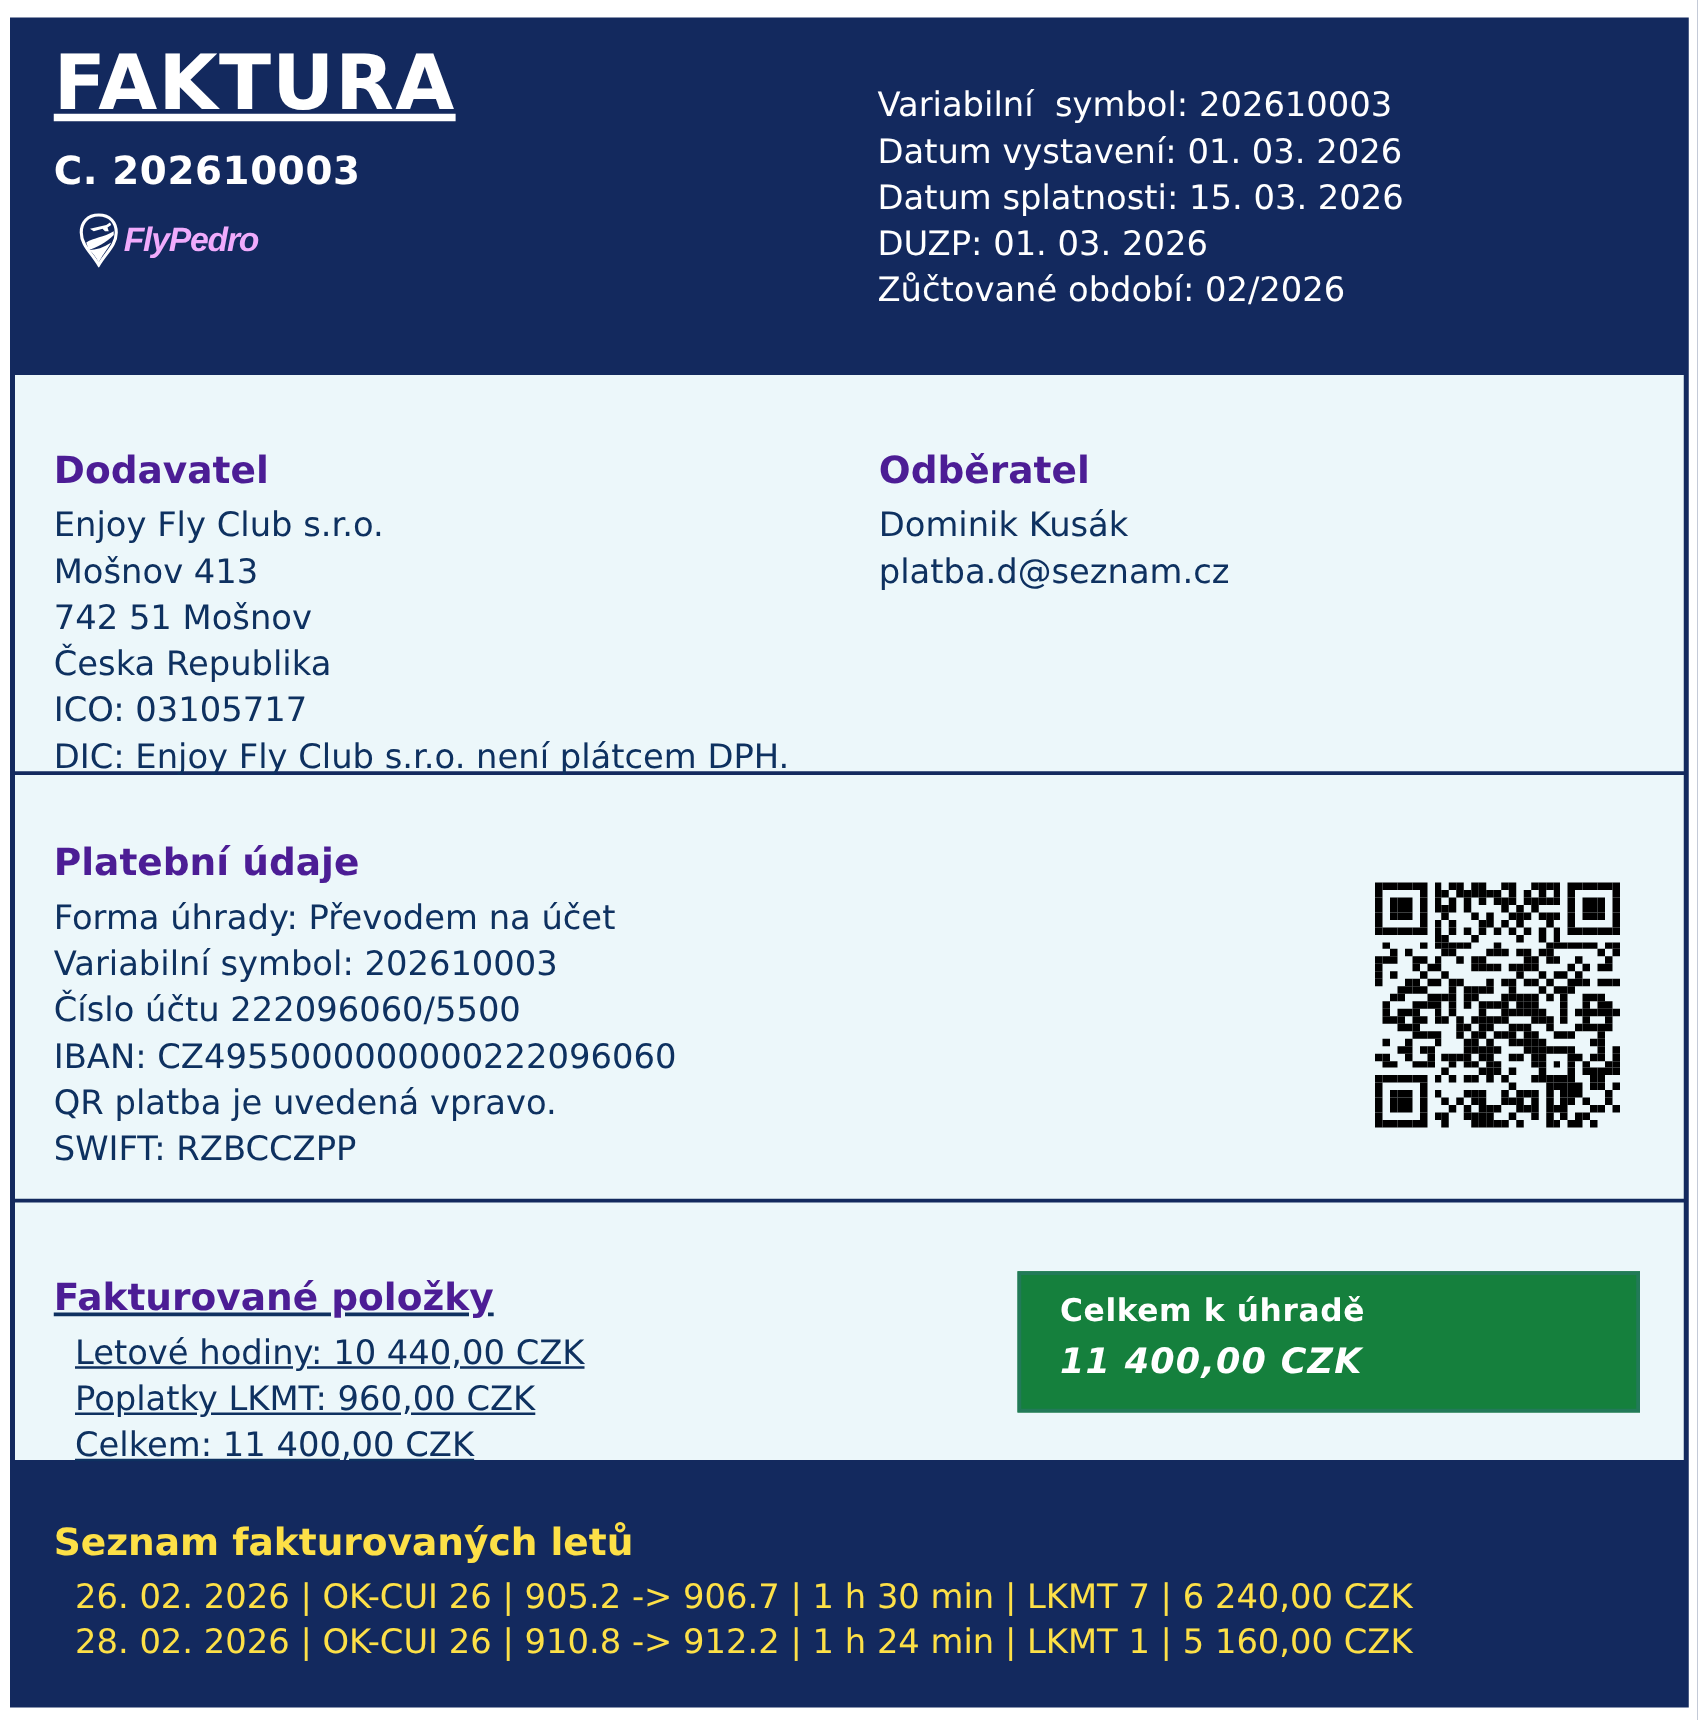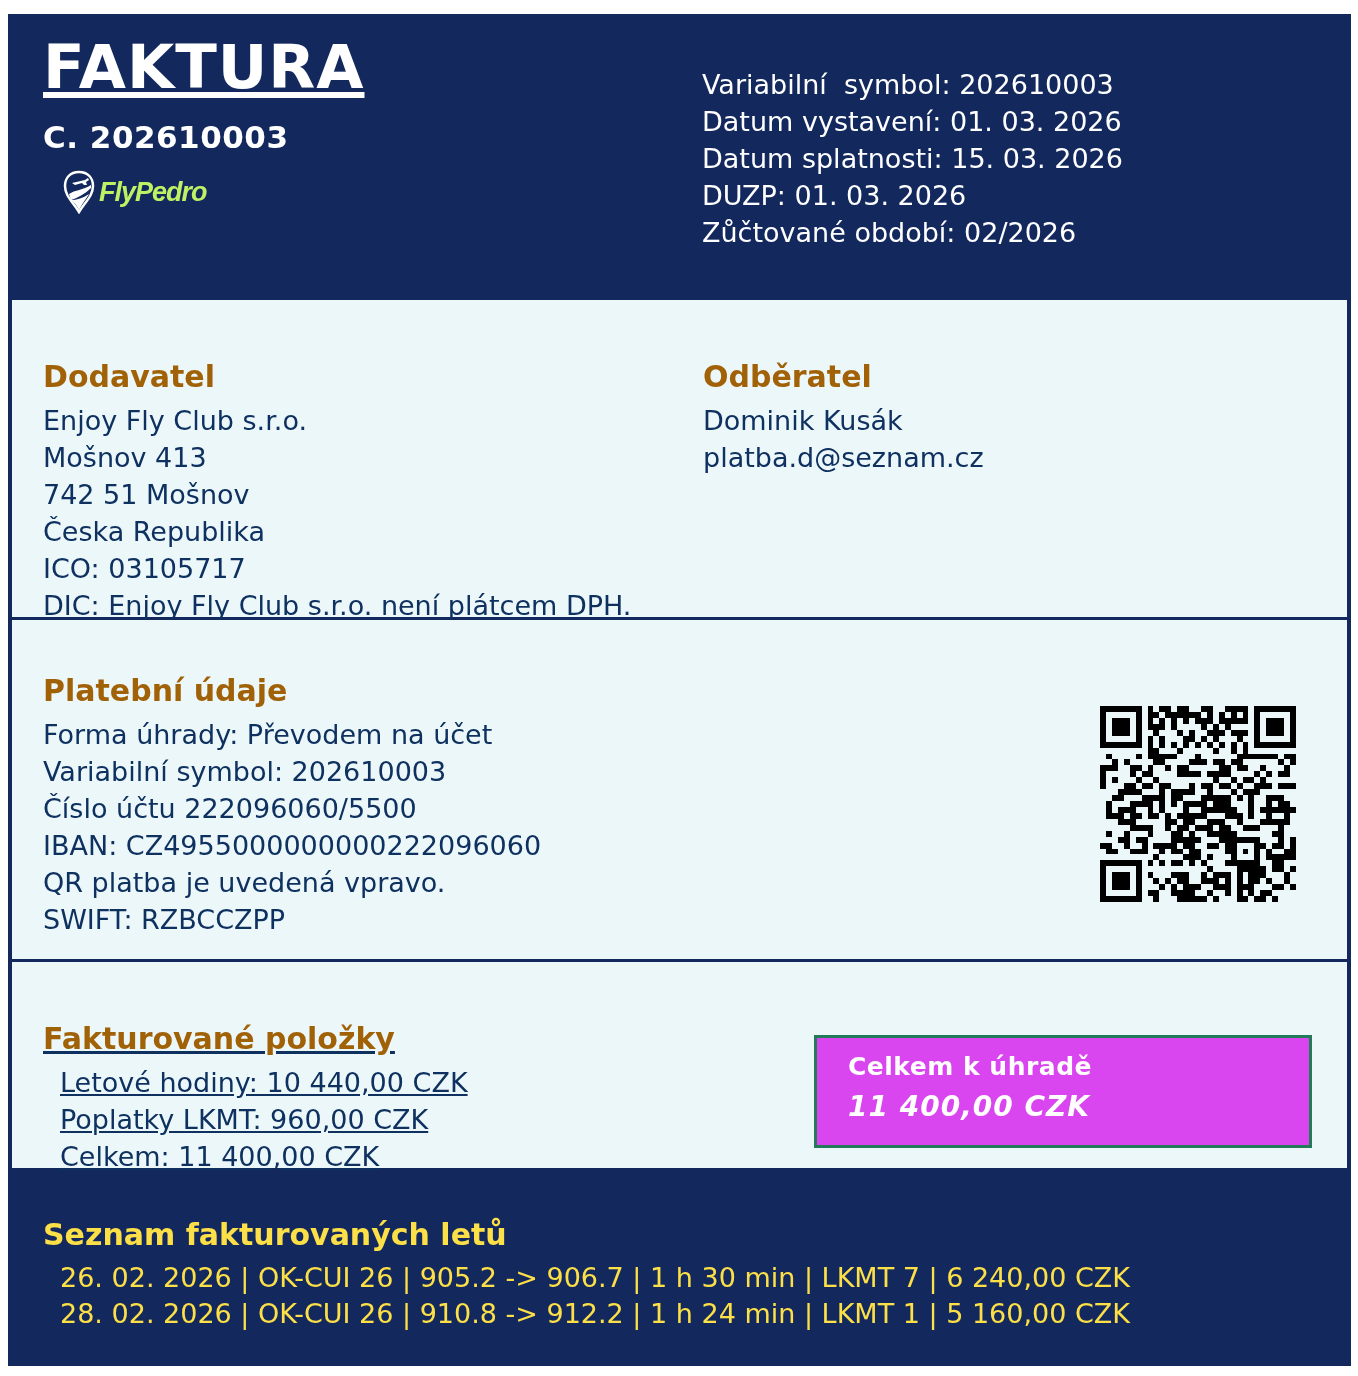--- a/index.html
+++ b/index.html
@@ -2,38 +2,38 @@
 <html><head>
 <meta charset="utf-8">
 <style>
   html, body { margin:0; padding:0; background:#ffffff; }
   body { width:1358px; height:1376px; position:relative; font-family:"DejaVu Sans", sans-serif; }
   .frame { position:absolute; left:8px; top:14px; width:1343px; height:1352px; background:#13295e; }
   .header { position:absolute; left:0; top:0; width:1343px; height:286px; color:#ffffff; }
   .title { position:absolute; left:35px; top:22px; font-size:61px; font-weight:bold; letter-spacing:1px; line-height:1;text-decoration:underline; }
   .inv-num { position:absolute; left:35px; top:108px; font-size:31px; font-weight:bold; line-height:1; letter-spacing:0.5px; }
   .logo { position:absolute; left:55px; top:156px; display:flex; align-items:center; gap:4px; }
-  .logo-text { font-family:"Liberation Sans", sans-serif; font-style:italic; font-weight:bold; font-size:27px; letter-spacing:-1px; color:#bef264;text-align:center; }
+  .logo-text { font-family:"Liberation Sans", sans-serif; font-style:italic; font-weight:bold; font-size:27px; letter-spacing:-1px; color:#f0abfc;text-align:center; }
   .meta { position:absolute; left:694px; top:52px; font-size:27px; line-height:37px; }
   .meta div { white-space:pre; }
 
   .panel { position:absolute; left:4px; width:1335px; background:#ecf7fa; color:#0e3160; }
-  .panel .h { font-size:30px; font-weight:bold; color:#a16207; line-height:1; }
+  .panel .h { font-size:30px; font-weight:bold; color:#4c1d95; line-height:1; }
   .panel .line { font-size:27px; line-height:37px; white-space:pre; }
 
   .p1 { top:286px; height:317px; }
   .p2 { top:606px; height:339px; }
   .p3 { top:948px; height:206px; }
 
   .col { position:absolute; }
   .qr { position:absolute; left:1088px; top:86px; width:196px; height:196px; display:grid; grid-template-columns:repeat(33, 1fr); grid-template-rows:repeat(33, 1fr); }
   .qr span { display:block; }
   .qr .b { background:#000000; }
 
-  .total-box { position:absolute; left:802px; top:73px; width:498px; height:113px; background:#d946ef; border:3px solid #227a58; color:#ffffff; box-sizing:border-box; }
+  .total-box { position:absolute; left:802px; top:55px; width:498px; height:113px; background:#15803d; border:3px solid #227a58; color:#ffffff; box-sizing:border-box; }
   .total-label { position:absolute; left:31px; top:14px; font-size:25px; font-weight:bold; letter-spacing:0.5px; }
   .total-value { position:absolute; left:31px; top:52px; font-size:28px; font-weight:bold; letter-spacing:1px;font-style:italic; }
 
   .flights { position:absolute; left:0; top:1154px; width:1343px; height:198px; color:#fde047; }
   .flights .h { position:absolute; left:35px; top:52px; font-size:30px; font-weight:bold; line-height:1; }
   .flights .rows { position:absolute; left:52px; top:92px; font-size:27px; line-height:36px; }
   .flights .rows div { white-space:pre; }
 </style>
 </head>
 <body>

